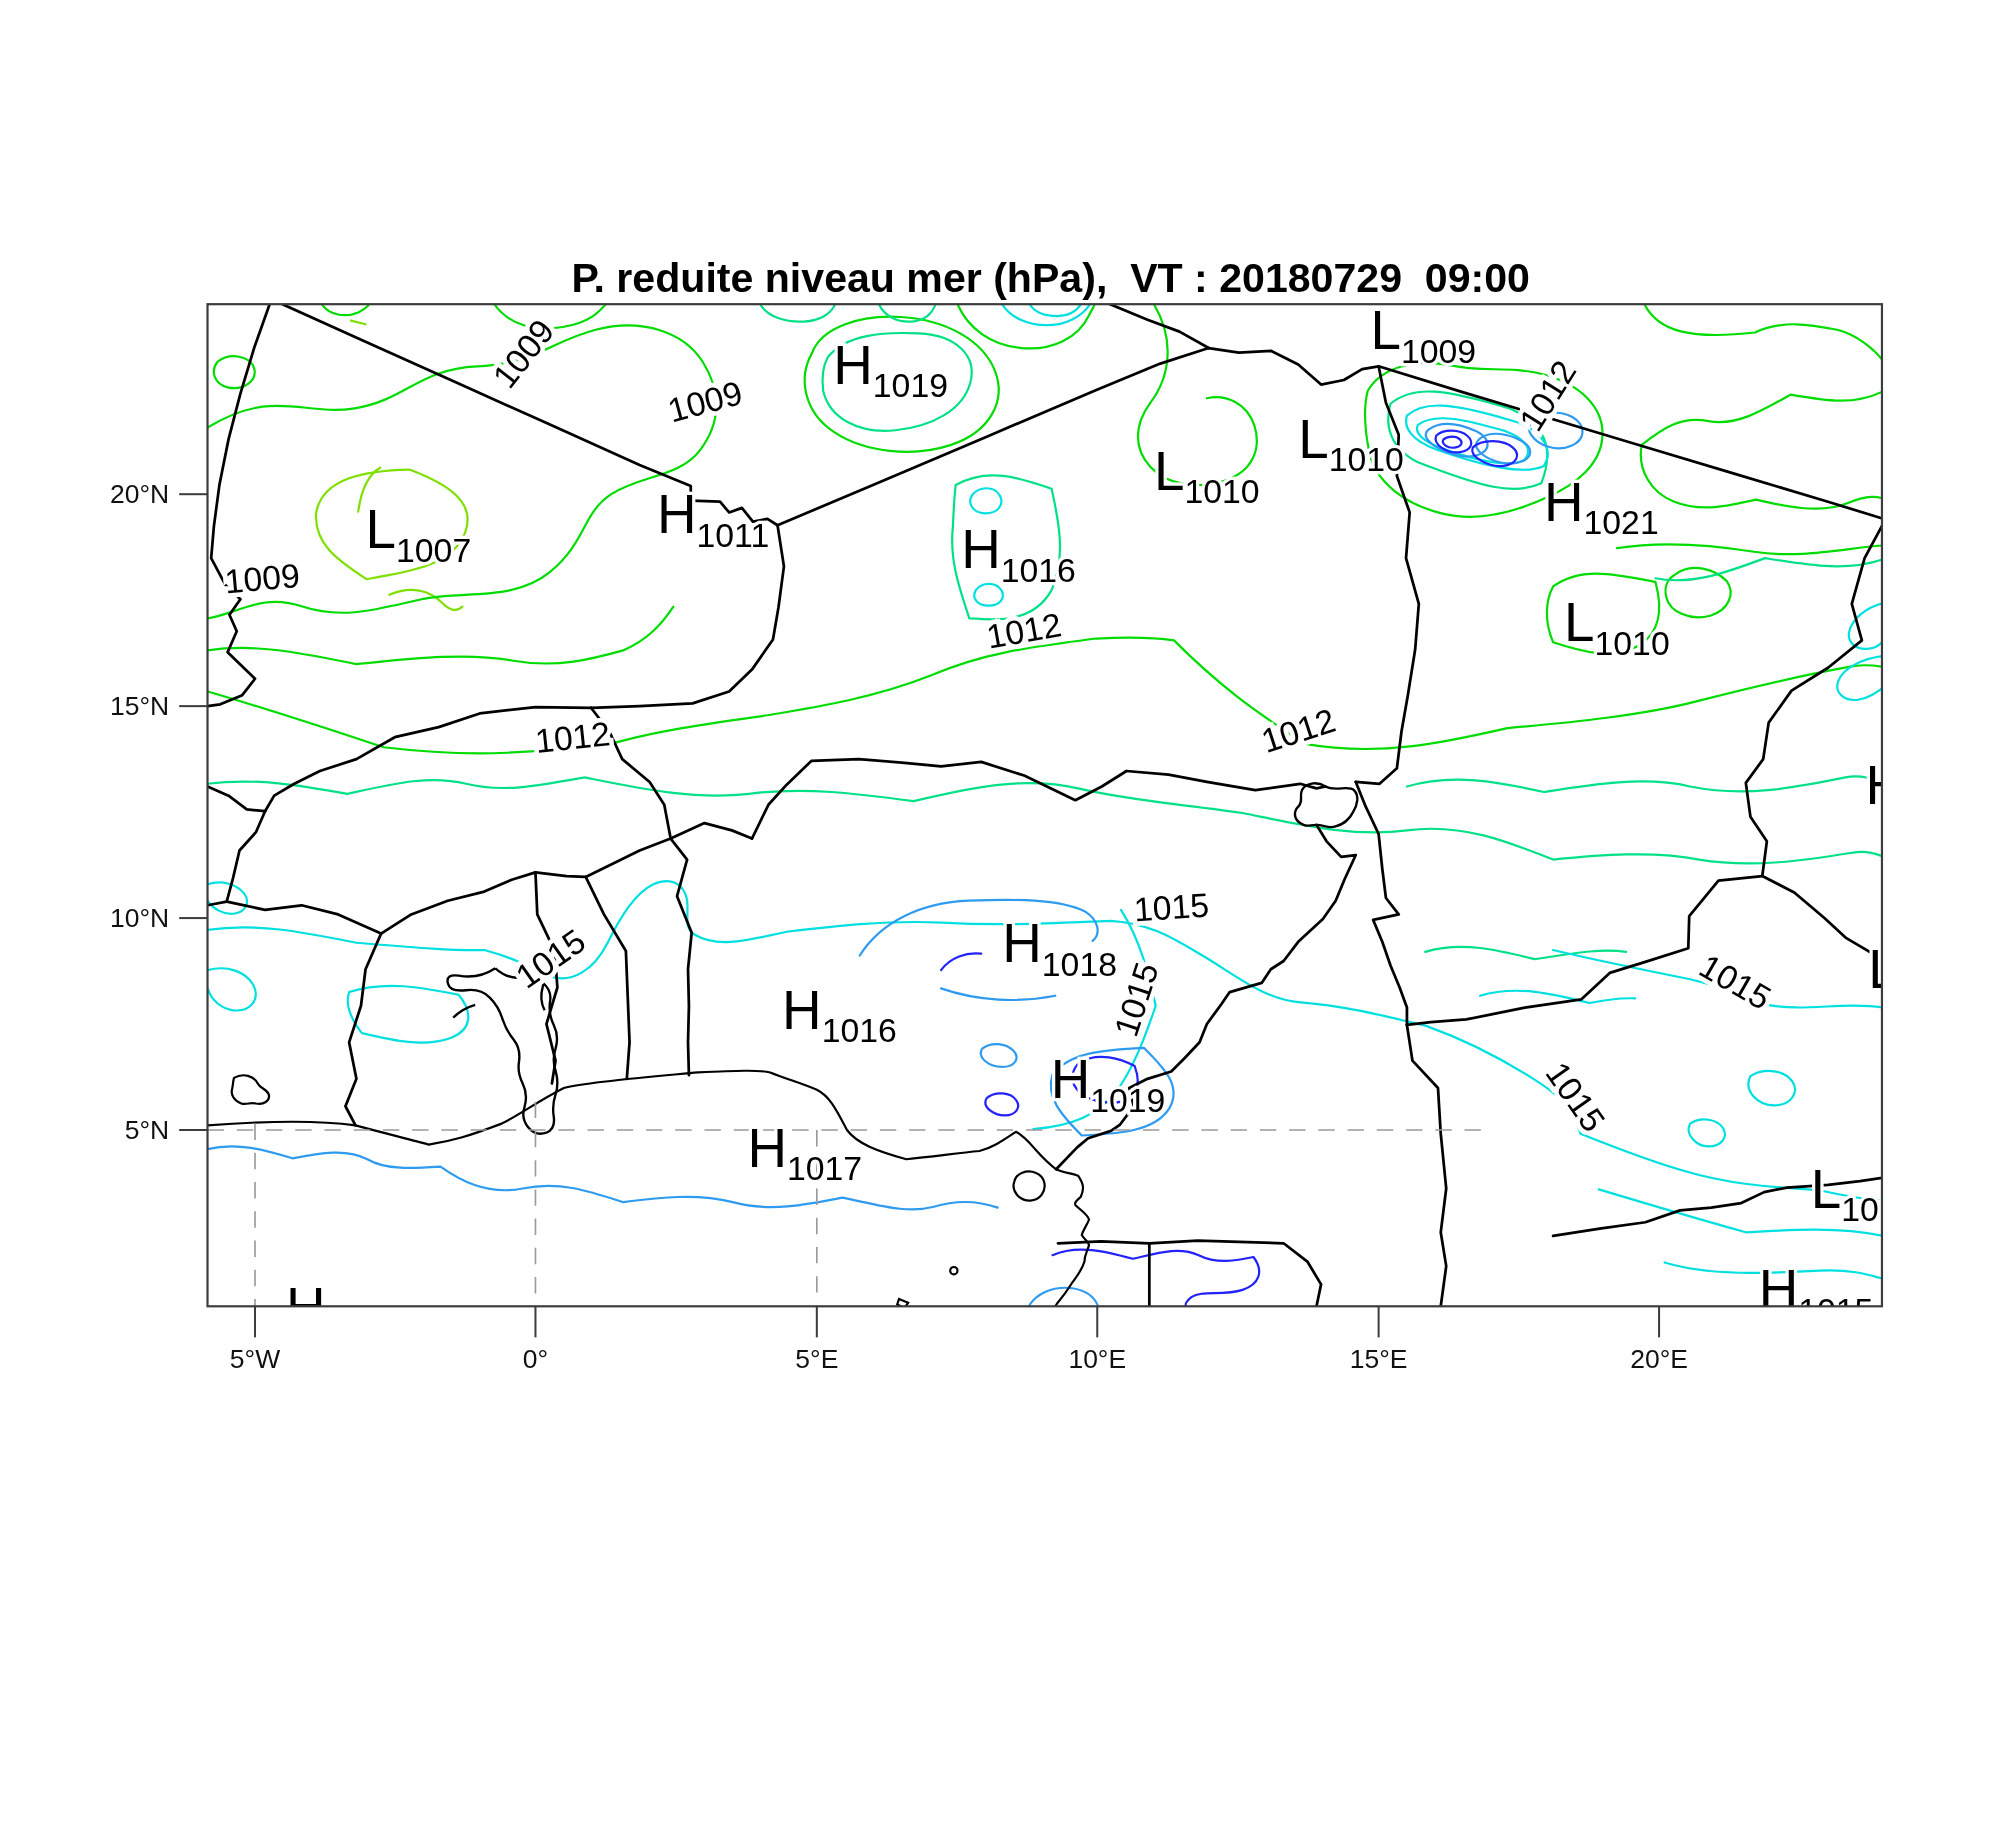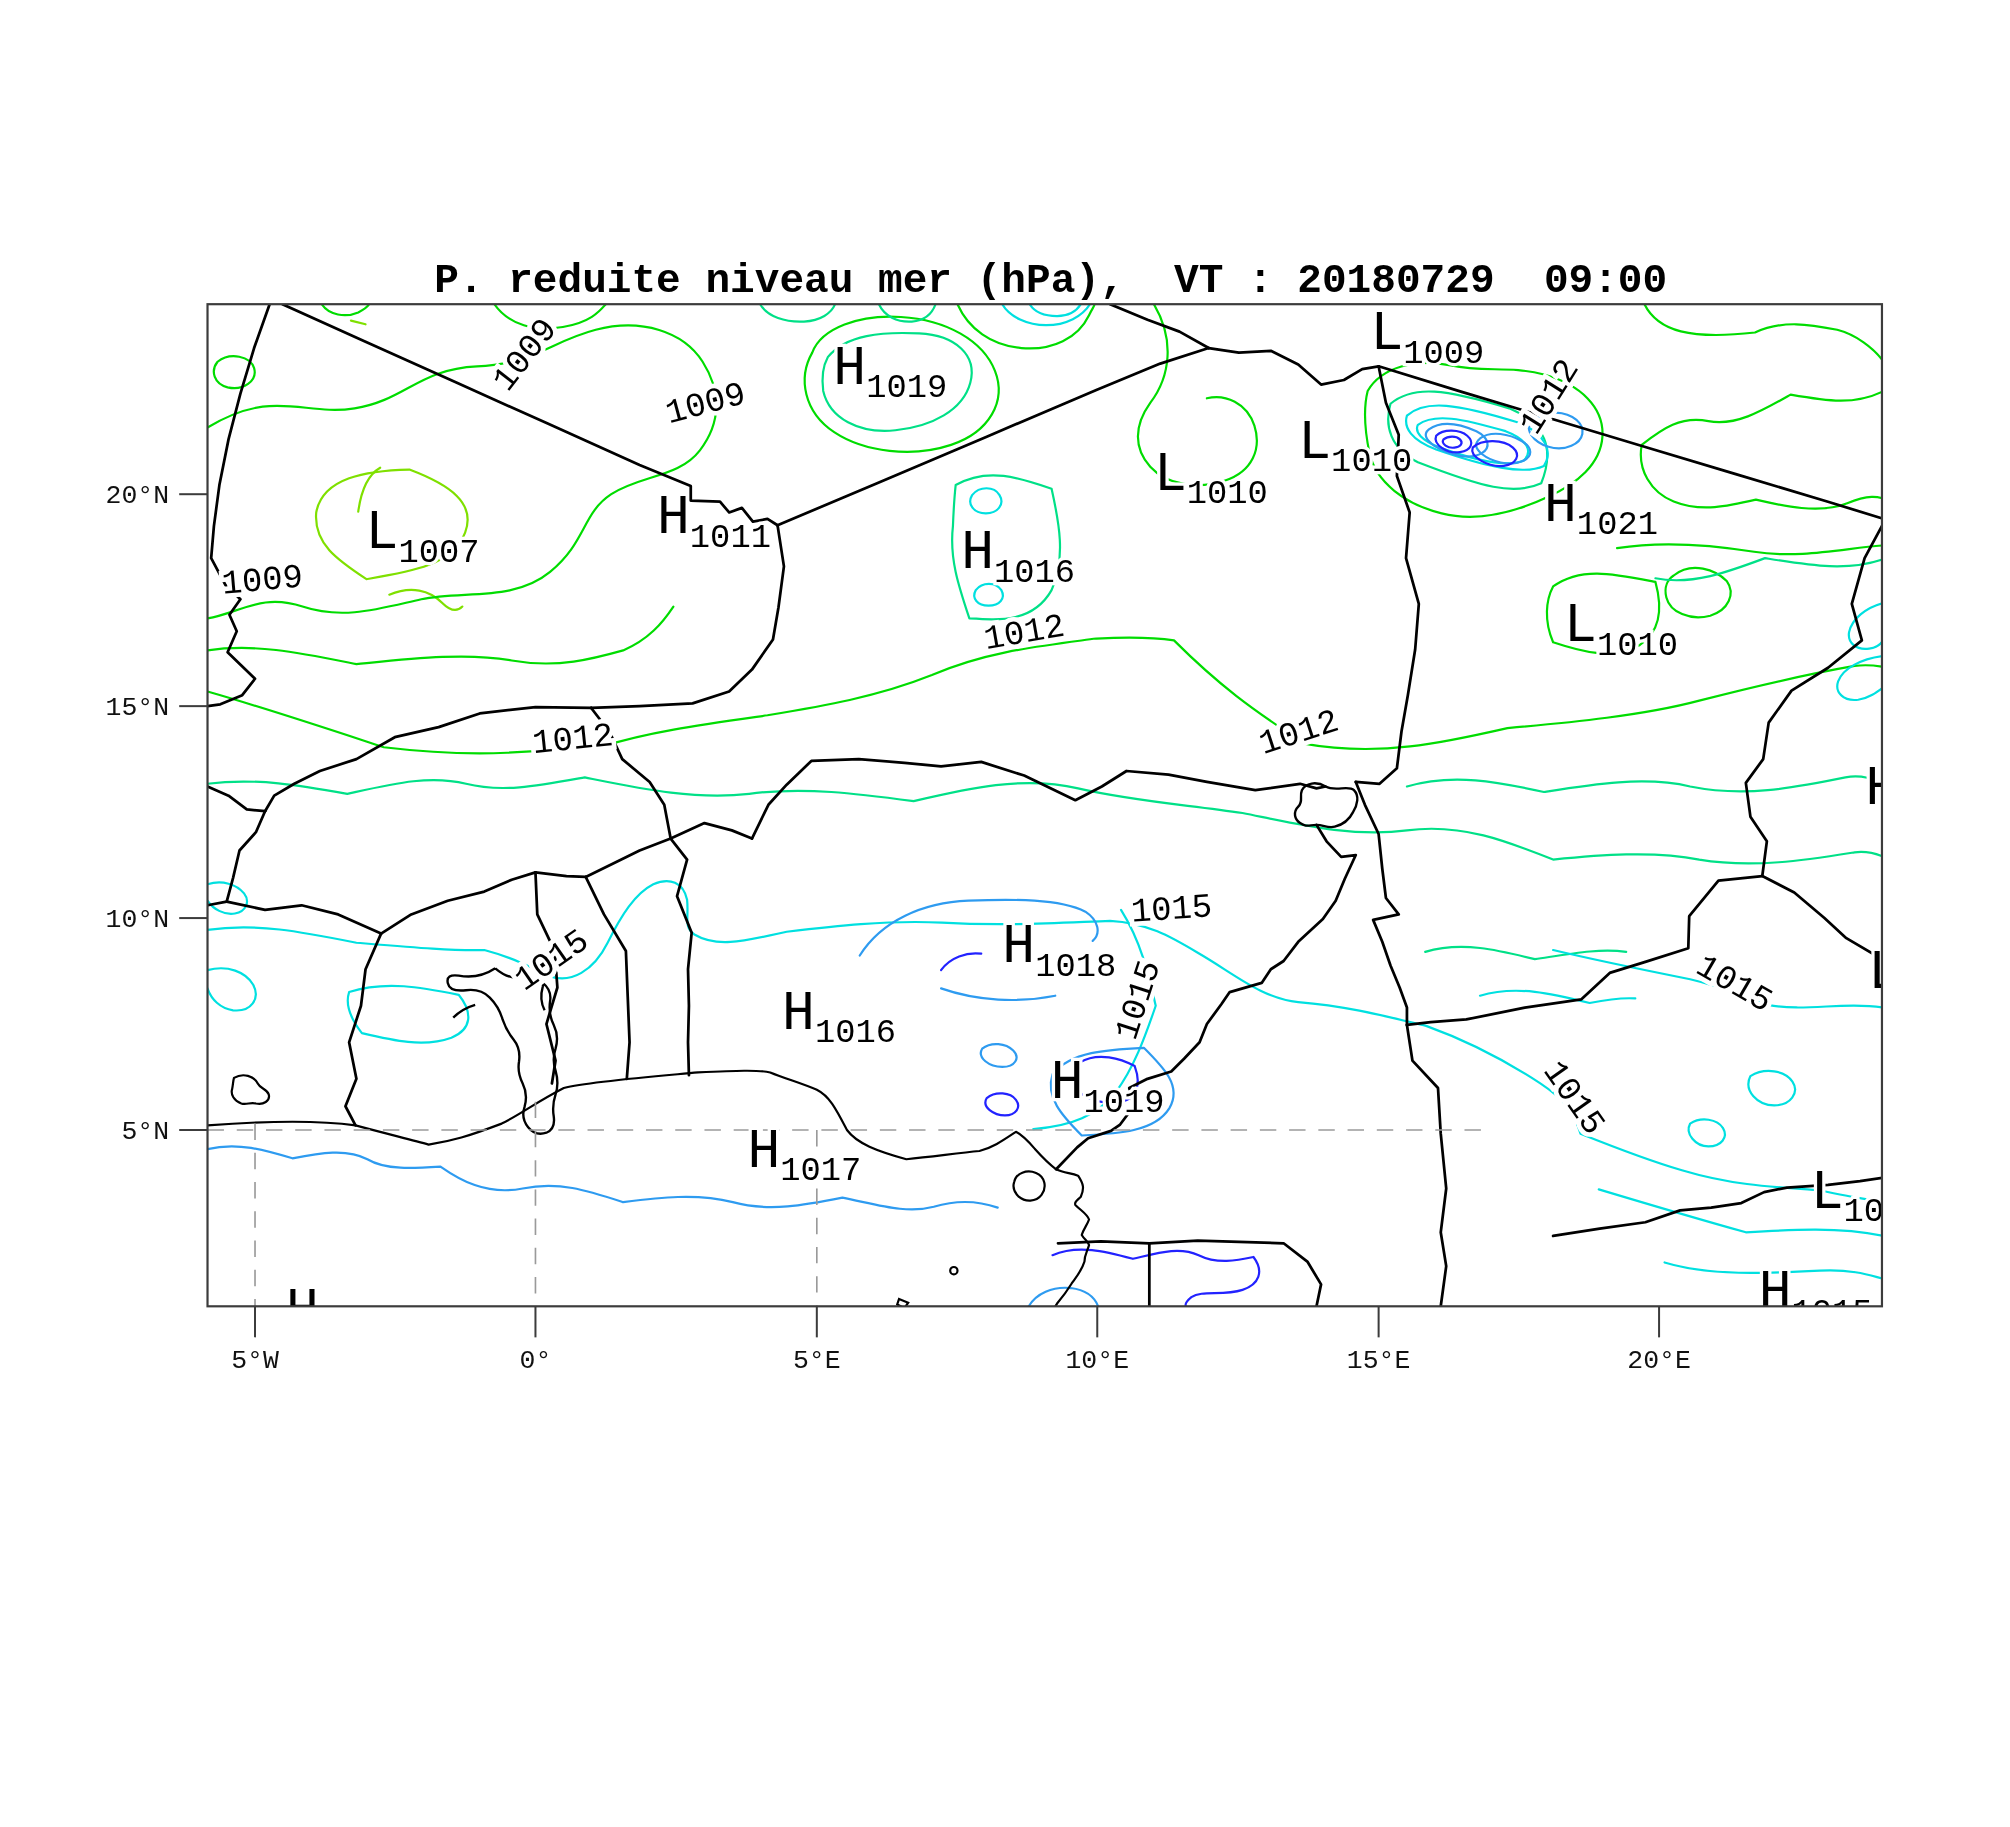--- a/index.html
+++ b/index.html
@@ -1,17 +1,17 @@
 <!DOCTYPE html>
 <html style="--bg: #ffffff; --c-chart: #7fe000; --c-green: #00dc00; --c-spring: #00e087; --c-cyan: #00e0e0; --c-sky: #2e9bf0; --c-blue: #2222ff; --c-border: #000000; --c-frame: #3c3c3c; --c-grid: #9a9a9a;font-size:14.6px"><head>
 <meta charset="utf-8">
 <style>
   html,body{margin:0;padding:0;background:#fff;}
   #canvas{position:relative;width:2010px;height:1827px;background:var(--bg,#fff);
-          font-family:Liberation Mono, monospace;}
+          font-family:Liberation Sans, sans-serif;}
   svg{position:absolute;left:0;top:0;}
   .contour{fill:none;stroke-width:2.4;stroke-linejoin:round;stroke-linecap:round;}
   .c-chart{stroke:var(--c-chart);}
   .c-green{stroke:var(--c-green);}
   .c-spring{stroke:var(--c-spring);}
   .c-cyan{stroke:var(--c-cyan);}
   .c-sky{stroke:var(--c-sky);}
   .c-blue{stroke:var(--c-blue);}
   .border{fill:none;stroke:var(--c-border);stroke-width:3;stroke-linejoin:round;stroke-linecap:round;}
   .coast{fill:none;stroke:var(--c-border);stroke-width:2.4;stroke-linejoin:round;}

